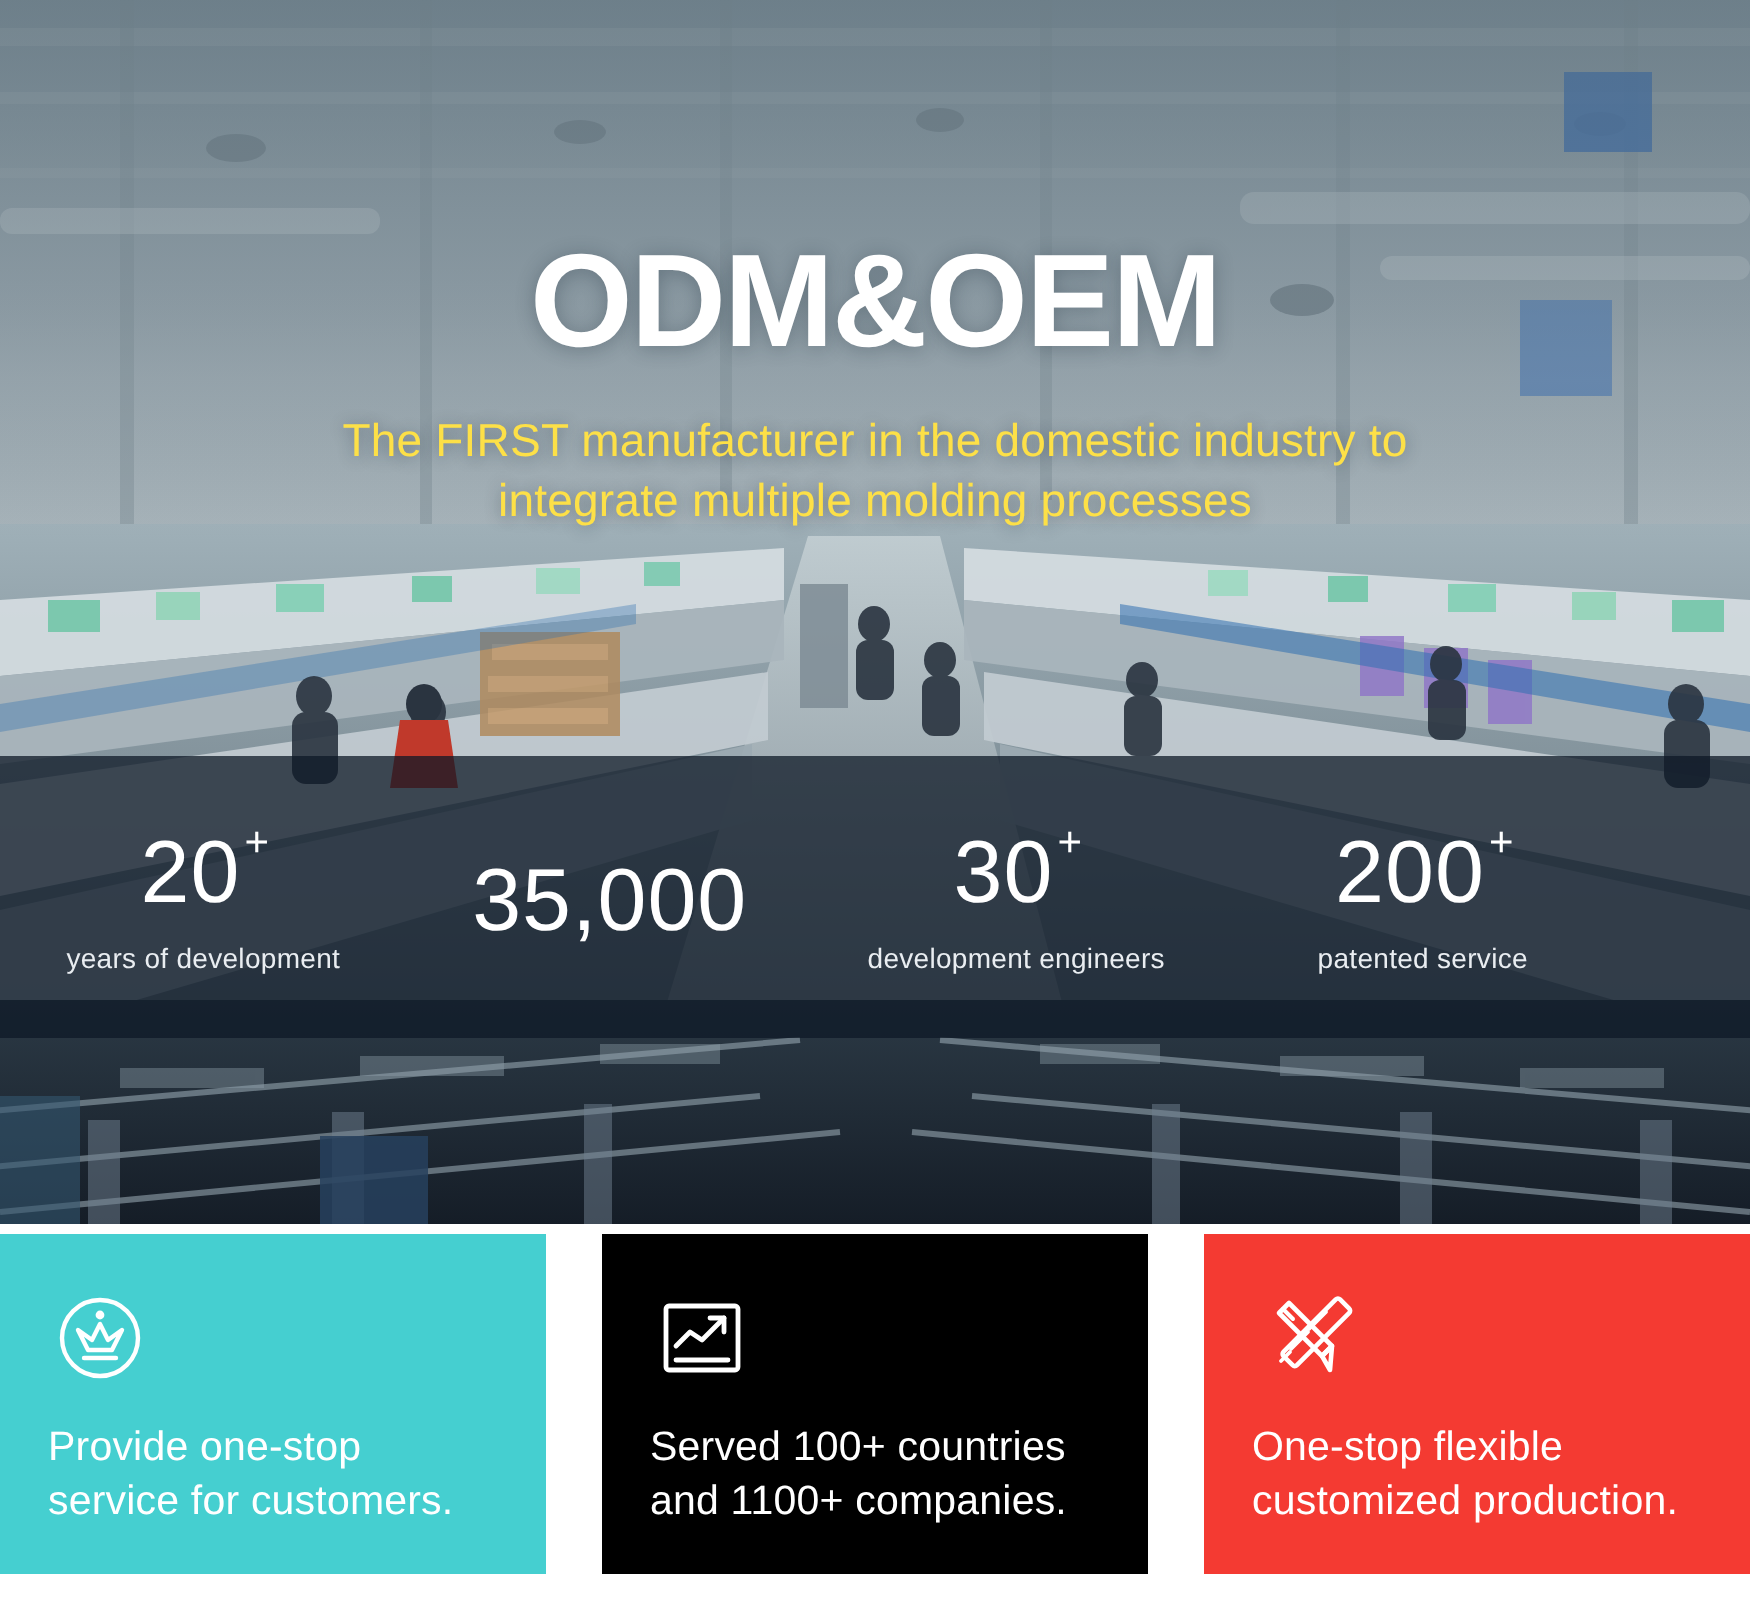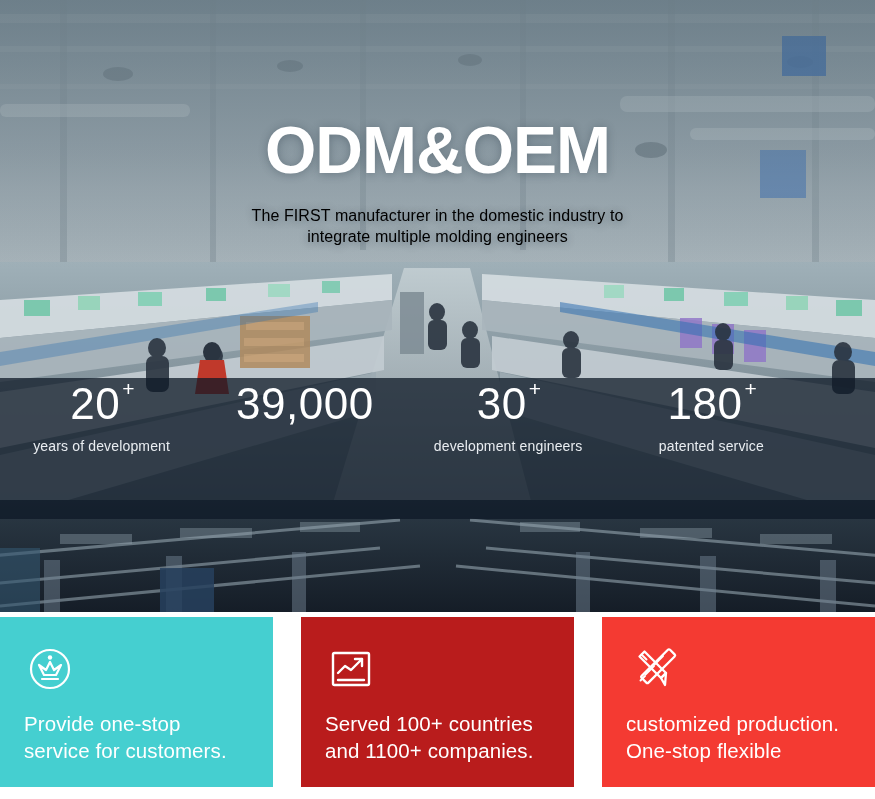--- a/index.html
+++ b/index.html
@@ -58,21 +58,21 @@
     width: 875px;
     height: 141px;
     background: rgba(14, 24, 38, 0.74);
   }
 
   .stats-row {
     position: absolute;
     left: 0; top: 378px;
     width: 813px; height: 141px;
     display: flex;
-    align-items: flex-start;
+    align-items: center;
   }
 
   .stat {
     flex: 1 1 0;
     text-align: center;
     color: #ffffff;
     padding-top: 4px;
   }
 
   .stat-num {
@@ -115,23 +115,23 @@
     font-size: 66px;
     font-weight: 700;
     color: #ffffff;
     letter-spacing: -1px;
     line-height: 1.06;
     text-shadow: 0 1px 10px rgba(20,35,50,0.30);
   }
 
   .subhead {
     margin-top: 20px;
-    font-size: 16px;
+    font-size: 23px;
     font-weight: 400;
-    color: #000000;
+    color: #fde047;
     line-height: 1.30;
     letter-spacing: 0.1px;
     text-shadow: 0 1px 8px rgba(20,35,50,0.42);
   }
 
   
   .cards {
     position: absolute;
     left: 0;
     top: 617px;
@@ -159,21 +159,21 @@
 
   .card-text {
     font-size: 20.5px;
     line-height: 1.30;
     color: #ffffff;
     font-weight: 400;
     letter-spacing: 0.1px;
   }
 
   .card-cyan { background: #45cfd0; }
-  .card-blue { background: #b91c1c; }
+  .card-blue { background: #000000; }
   .card-red  { background: #f43a32; }
 </style>
 </head>
 <body>
 
 <div class="page">
 
   <div class="hero">
 
     <div class="hero-photo">
@@ -338,44 +338,44 @@
         <rect x="0" y="548" width="40" height="64" fill="#34566f" opacity="0.6"></rect>
       </svg>
     </div>
 
     <div class="hero-top-wash"></div>
 
     <div class="headline-wrap">
       <div class="headline">ODM&amp;OEM</div>
       <div class="subhead">
         <div>The FIRST manufacturer in the domestic industry to</div>
-        <div>integrate multiple molding engineers</div>
+        <div>integrate multiple molding processes</div>
       </div>
     </div>
 
     <div class="stats-band"></div>
 
     <div class="stats-row">
 
       <div class="stat">
         <div class="stat-num"><span>20</span><span class="stat-plus">+</span></div>
         <div class="stat-label">years of development</div>
       </div>
 
       <div class="stat">
-        <div class="stat-num"><span>39,000</span><span class="stat-plus"></span></div>
+        <div class="stat-num"><span>35,000</span><span class="stat-plus"></span></div>
       </div>
 
       <div class="stat">
         <div class="stat-num"><span>30</span><span class="stat-plus">+</span></div>
         <div class="stat-label">development engineers</div>
       </div>
 
       <div class="stat">
-        <div class="stat-num"><span>180</span><span class="stat-plus">+</span></div>
+        <div class="stat-num"><span>200</span><span class="stat-plus">+</span></div>
         <div class="stat-label">patented service</div>
       </div>
 
     </div>
   </div>
 
   <div class="cards">
 
     <div class="card card-cyan">
       <div class="card-icon">
@@ -419,20 +419,20 @@
             <line x1="23" y1="28" x2="19.5" y2="31.5"></line>
             <line x1="19" y1="33" x2="14.5" y2="37.5"></line>
           </g>
 
           <path d="M13.5 13.5 L18.5 8.5 L40 30 L35 35 Z"></path>
           <path d="M35 35 L40 30 L39 42 Z"></path>
           <line x1="15.5" y1="11.5" x2="20.5" y2="16.5" stroke-width="2"></line>
         </svg>
       </div>
       <div class="card-text">
+        <div>One-stop flexible</div>
         <div>customized production.</div>
-        <div>One-stop flexible</div>
       </div>
     </div>
 
   </div>
 
 </div>
 
 </body></html>

